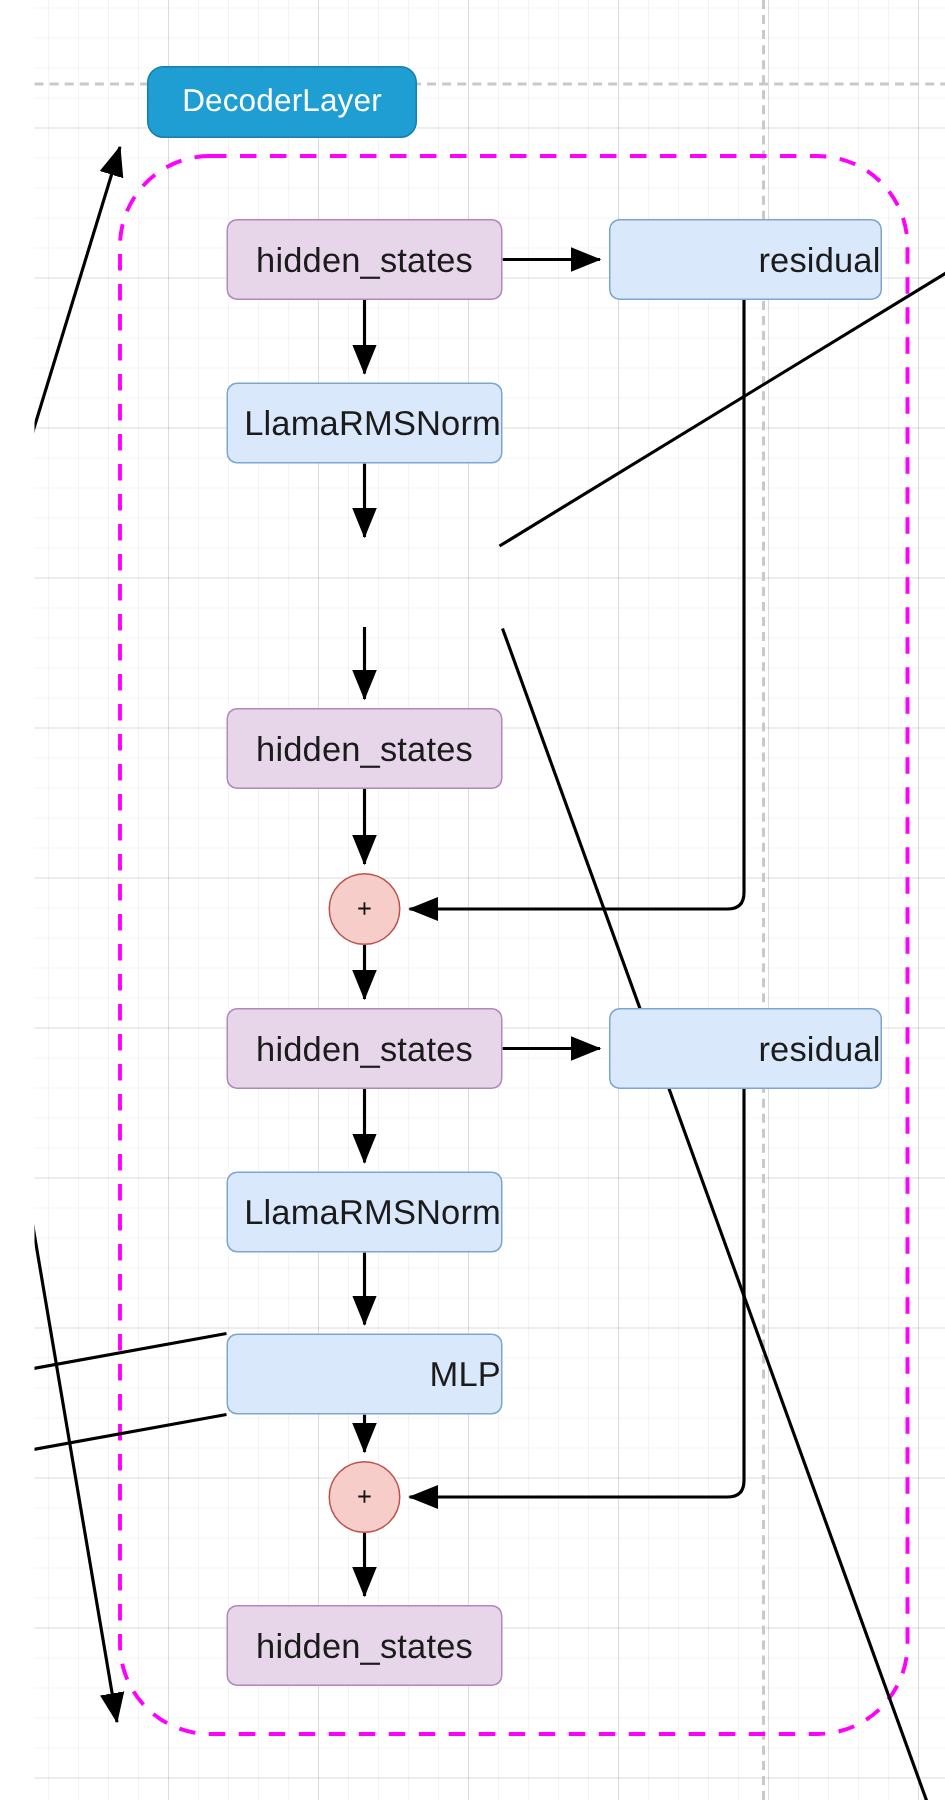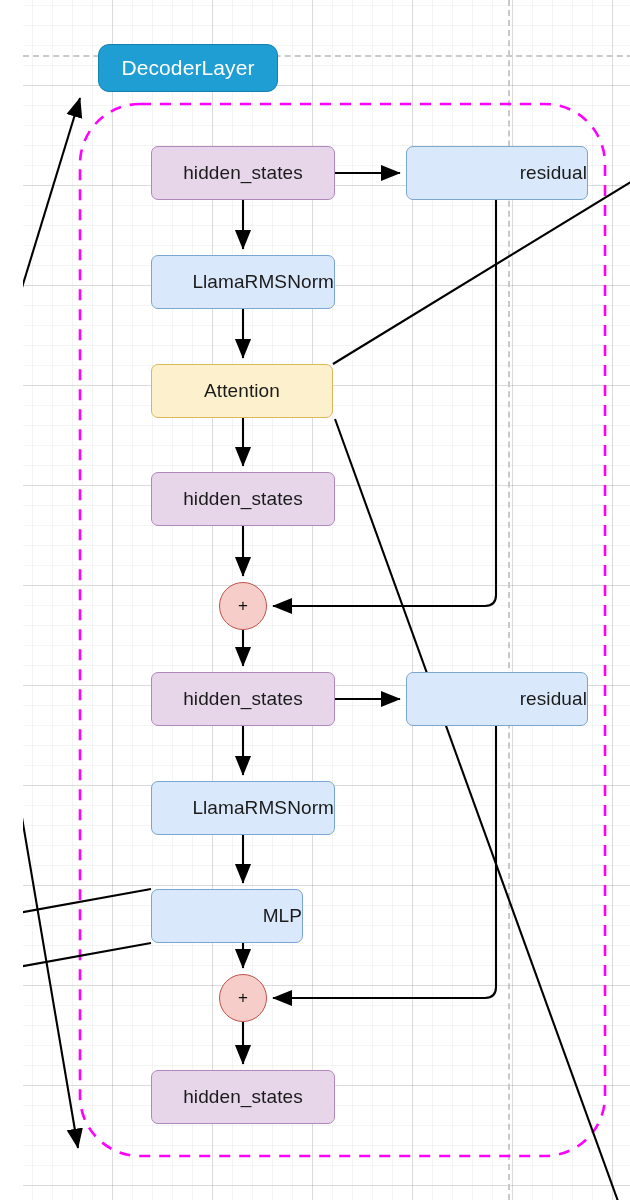--- a/index.html
+++ b/index.html
@@ -29,21 +29,21 @@
     width: 630px; height: 1200px;
     pointer-events: none;
   }
   .node {
     position: absolute;
     box-sizing: border-box;
     display: flex;
     align-items: center;
     justify-content: center;
     border-radius: 7px;
-    font-size: 19px;
+    font-size: 23px;
     color: #1b1b1b;
     white-space: nowrap;
     letter-spacing: 0.1px;
   }
   .n-hidden {
     background: #e7d6ea;
     border: 1.6px solid #b088bb;
   }
   .n-blue {
     background: #d9e8fa;
@@ -137,23 +137,20 @@
   </div>
 
   <div class="node n-blue" style="left:383px; top:146px; width:182px; height:54px;">
     <span>residual</span>
   </div>
 
   <div class="node n-blue" style="left:128px; top:255px; width:184px; height:54px;">
     <span>LlamaRMSNorm</span>
   </div>
 
-  <div class="node n-attn" style="left:128px; top:364px; width:182px; height:54px;">
-    <span>Attention</span>
-  </div>
 
   <div class="node n-hidden" style="left:128px; top:472px; width:184px; height:54px;">
     <span>hidden_states</span>
   </div>
 
   <div class="node n-plus" style="left:196px; top:582px; width:48px; height:48px;">
     <span>+</span>
   </div>
 
   <div class="node n-hidden" style="left:128px; top:672px; width:184px; height:54px;">
@@ -161,21 +158,21 @@
   </div>
 
   <div class="node n-blue" style="left:383px; top:672px; width:182px; height:54px;">
     <span>residual</span>
   </div>
 
   <div class="node n-blue" style="left:128px; top:781px; width:184px; height:54px;">
     <span>LlamaRMSNorm</span>
   </div>
 
-  <div class="node n-blue" style="left:128px; top:889px; width:152px; height:54px;">
+  <div class="node n-blue" style="left:128px; top:889px; width:184px; height:54px;">
     <span>MLP</span>
   </div>
 
   <div class="node n-plus" style="left:196px; top:974px; width:48px; height:48px;">
     <span>+</span>
   </div>
 
   <div class="node n-hidden" style="left:128px; top:1070px; width:184px; height:54px;">
     <span>hidden_states</span>
   </div>

